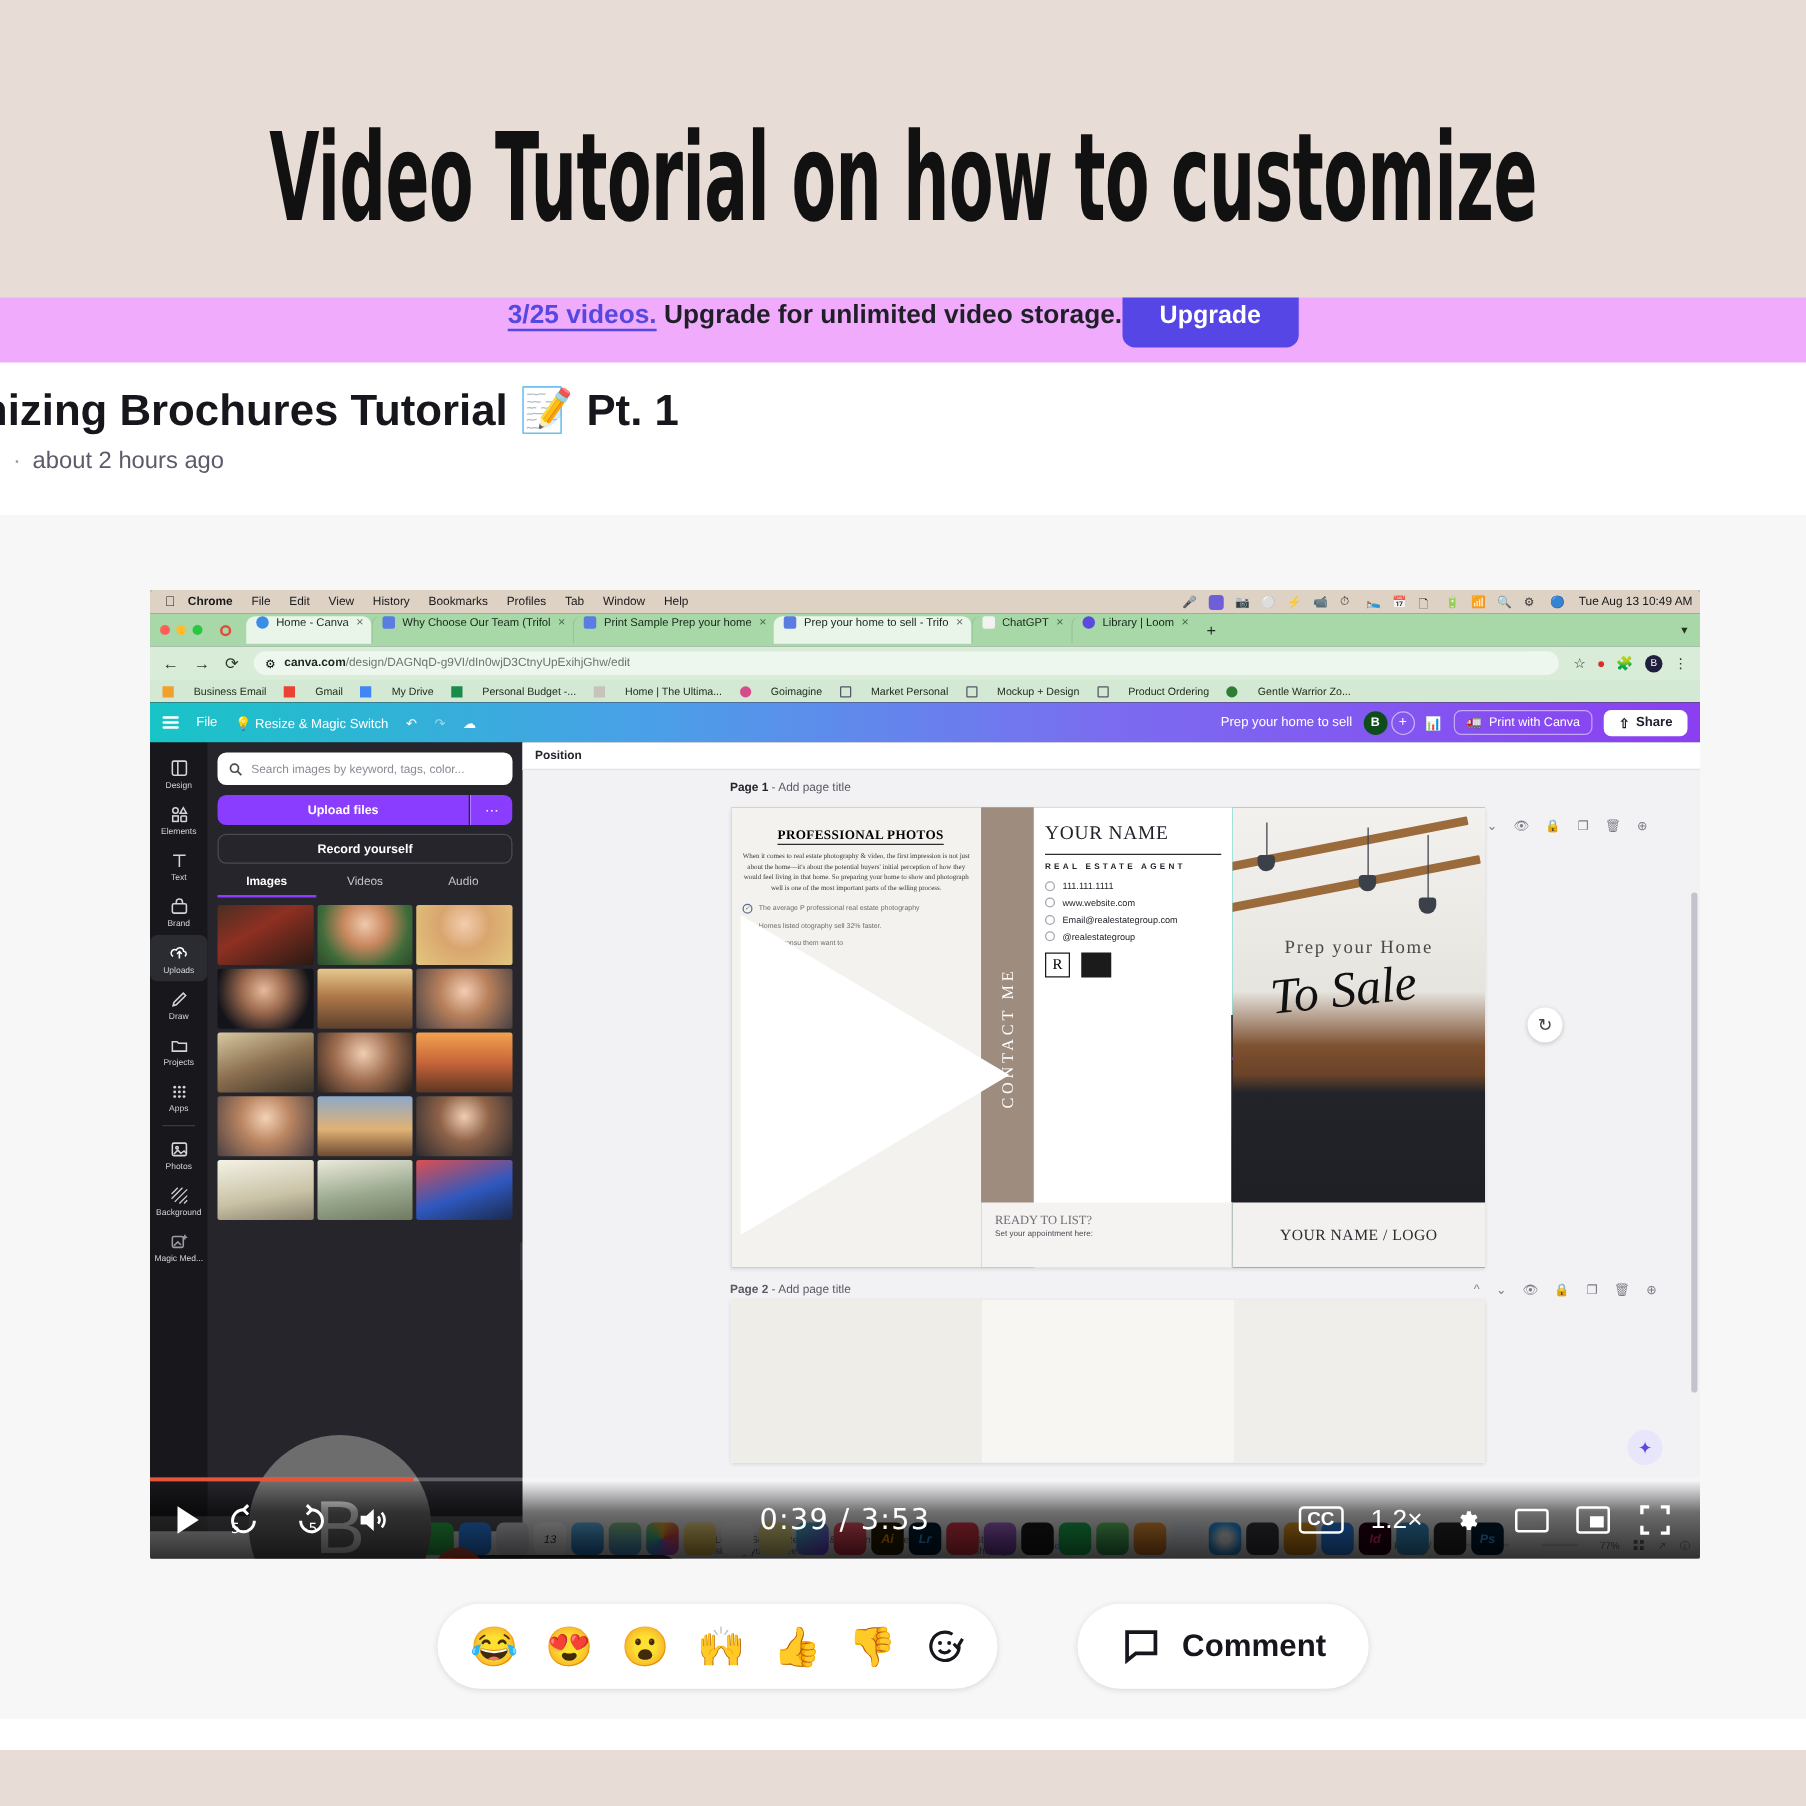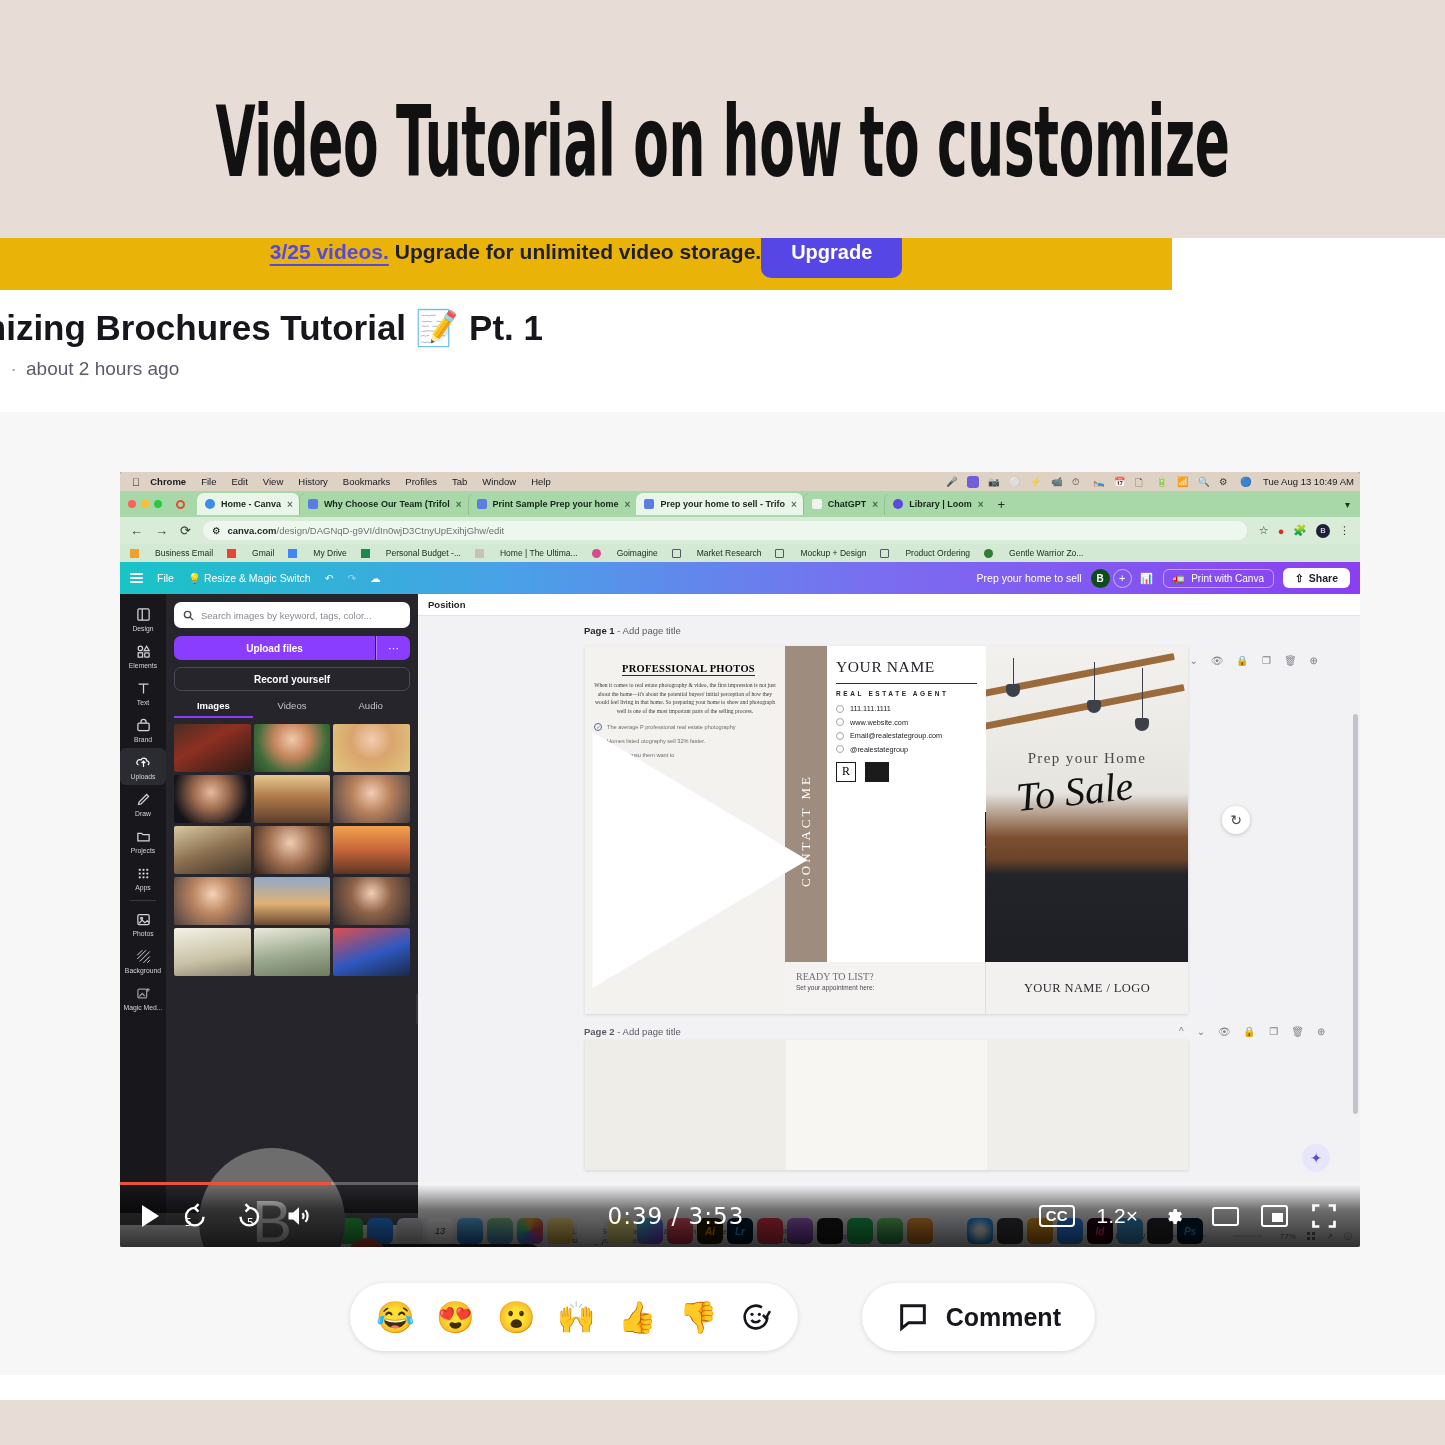--- a/index.html
+++ b/index.html
@@ -28,22 +28,22 @@
     transform-origin: center center;
     white-space: nowrap;
   }
 
   
   .loom-page {
     position: absolute; left: 0; top: 0; width: 1445px; height: 1400px;
     background: #ffffff;
   }
   .notice-bar {
-    position: absolute; left: 0; top: 214px; width: 1172px; height: 76px;
-    background: #eab308;
+    position: absolute; left: 0; top: 214px; width: 1445px; height: 76px;
+    background: #f0abfc;
     display: flex; align-items: center; justify-content: center; 
     z-index: 5;
   }
   .notice-text {
     font-size: 21px; font-weight: 700; color: #1f1f28;
     display: flex; align-items: baseline; gap: 6px;
   }
   .notice-link {
     color: #5548e0; text-decoration: underline; text-underline-offset: 5px;
     text-decoration-thickness: 2px; font-weight: 700;
@@ -105,25 +105,24 @@
   .tabstrip {
     position: absolute; left: 0; top: 19px; width: 1240px; height: 26px;
     background: #a8d8a8;
     display: flex; align-items: center; padding-left: 8px; gap: 0;
   }
   .traffic { display: flex; gap: 5px; align-items: center; margin-right: 14px; }
   .dot { width: 8px; height: 8px; border-radius: 50%; }
   .dot.r { background: #ff5f57; } .dot.y { background: #febc2e; } .dot.g { background: #28c840; }
   .rec-dot { width: 9px; height: 9px; border-radius: 50%; border: 2px solid #e04e3a; margin-right: 12px; }
   .tab {
-    display: flex; align-items: center; gap: 6px;
+    display: flex; gap: 6px;
     height: 22px; padding: 0 6px 0 8px; border-radius: 7px 7px 0 0;
     font-size: 9px; color: #16261a; max-width: 168px; min-width: 70px;
     border-left: 1px solid rgba(0,0,0,.12);
-    font-weight: bold;
   }
   .tab.active { background: #eaf5ea; border-left: none; }
   .tab .favi { width: 10px; height: 10px; border-radius: 2px; flex: none; }
   .tab .lbl { overflow: hidden; text-overflow: clip; white-space: nowrap; flex: 1; }
   .tab .x { font-size: 10px; opacity: .65; flex: none; }
   .tabplus { font-size: 13px; margin-left: 8px; color: #1d2d1f; }
   .tabchev { position: absolute; right: 10px; font-size: 10px; color: #24341f; }
 
   
   .chrometb {
@@ -491,21 +490,21 @@
       <span class="bm">
           <i class="bmi" style="background:#c7c3bb"></i>
           <span>Home | The Ultima...</span>
         </span>
       <span class="bm">
           <i class="bmi" style="background:#d44d8a;border-radius:50%"></i>
           <span>Goimagine</span>
         </span>
       <span class="bm">
           <i class="bmi" style="border:1px solid #556;border-radius:1px"></i>
-          <span>Market Research</span>
+          <span>Market Personal</span>
         </span>
       <span class="bm">
           <i class="bmi" style="border:1px solid #556;border-radius:1px"></i>
           <span>Mockup + Design</span>
         </span>
       <span class="bm">
           <i class="bmi" style="border:1px solid #556;border-radius:1px"></i>
           <span>Product Ordering</span>
         </span>
       <span class="bm">

